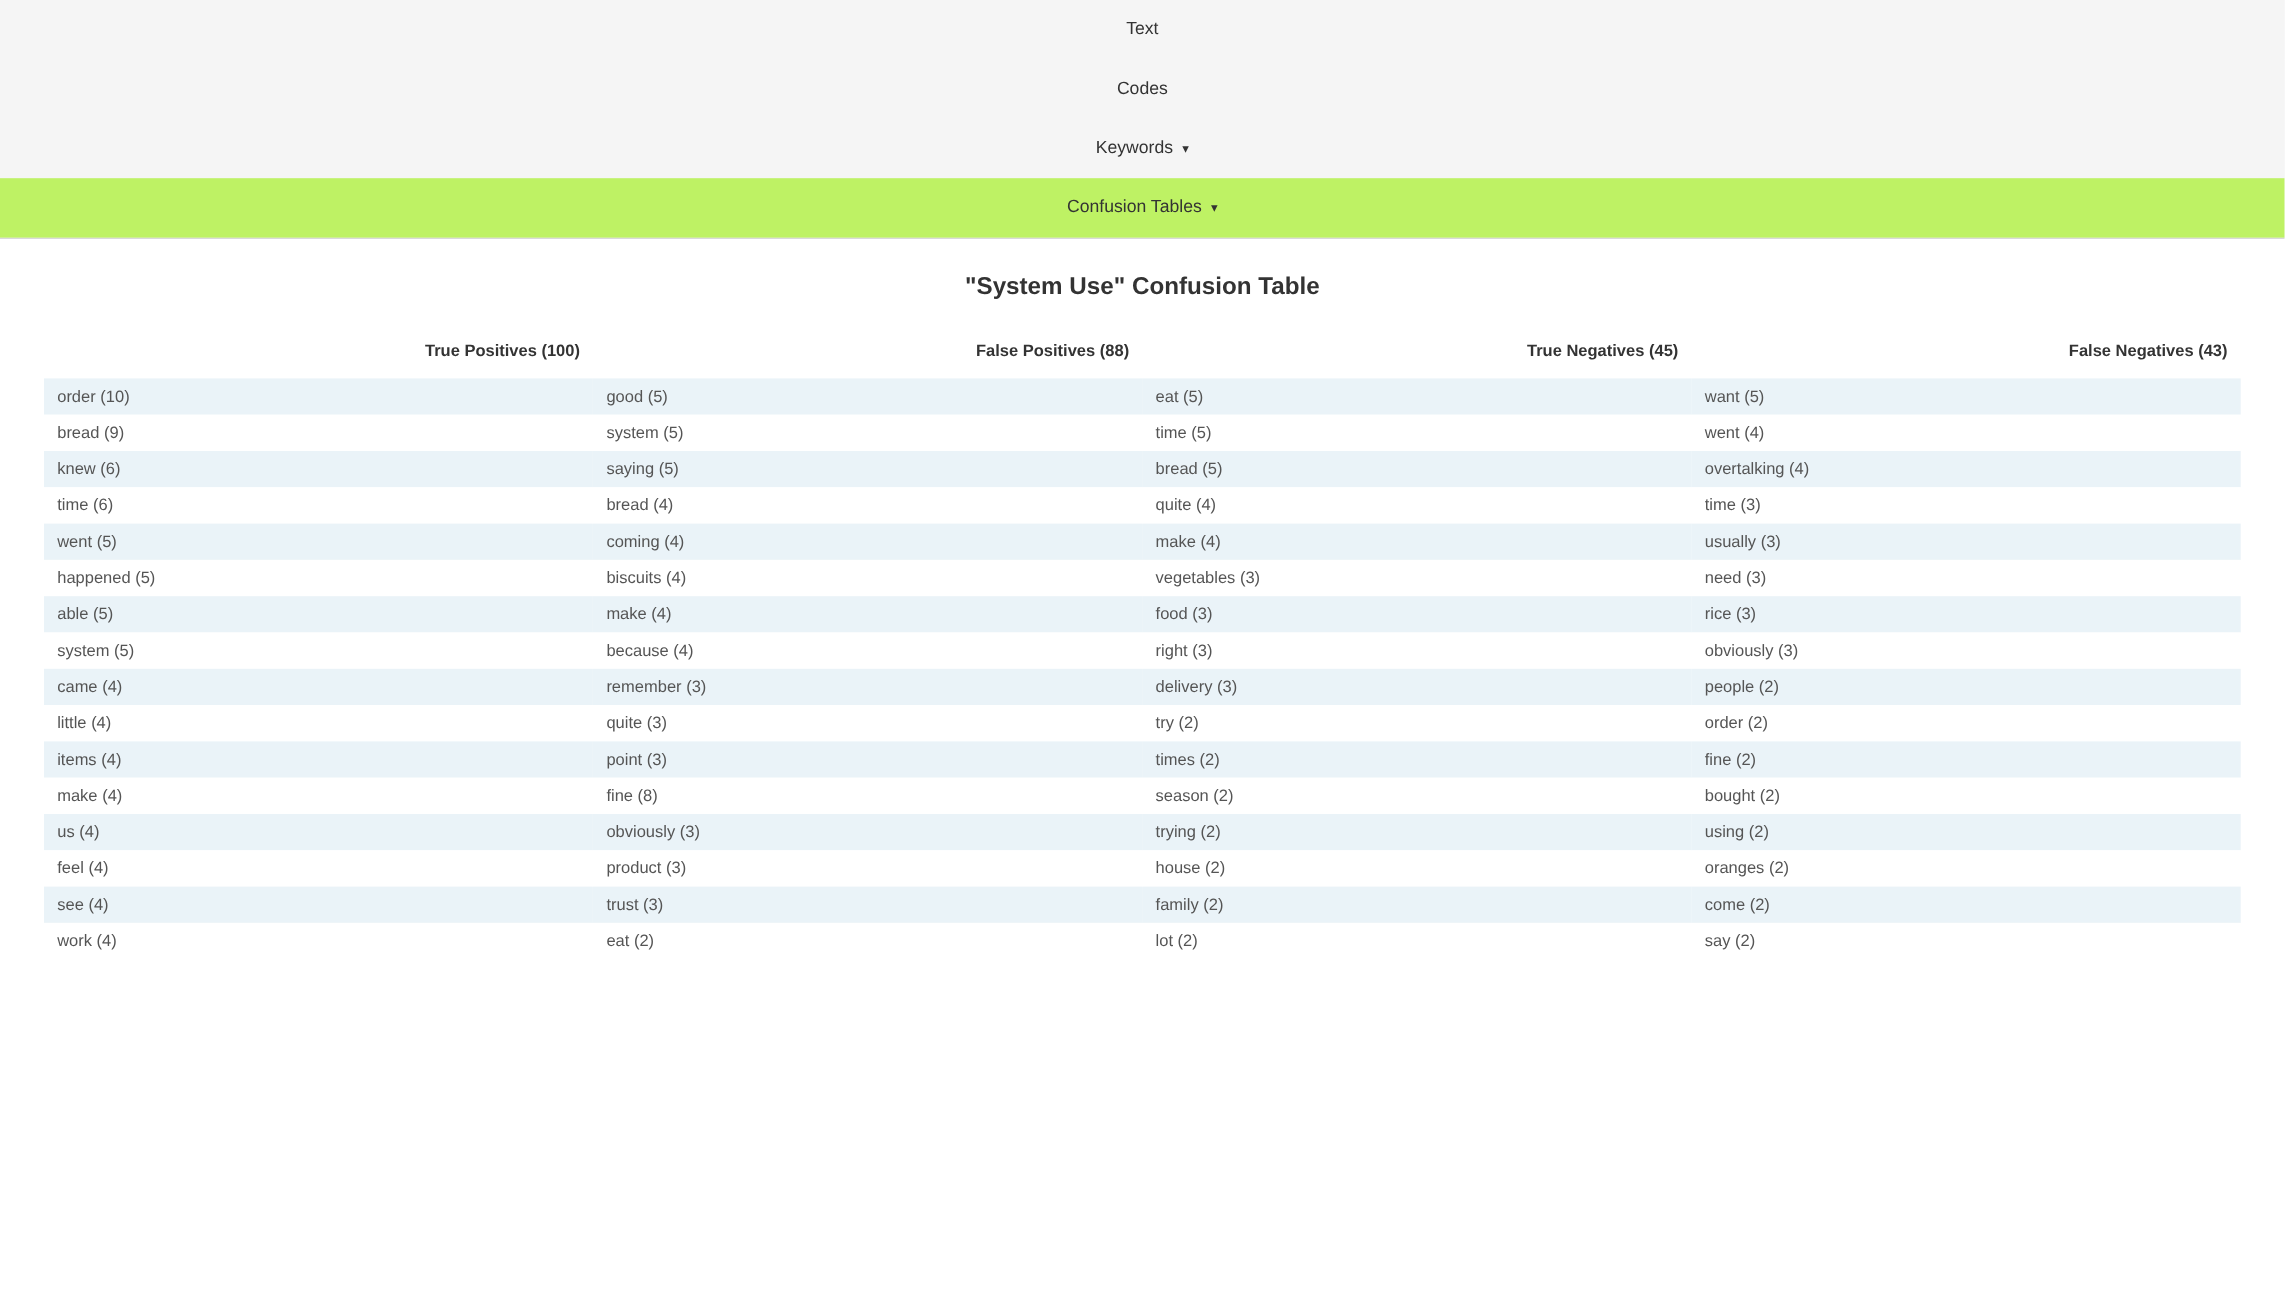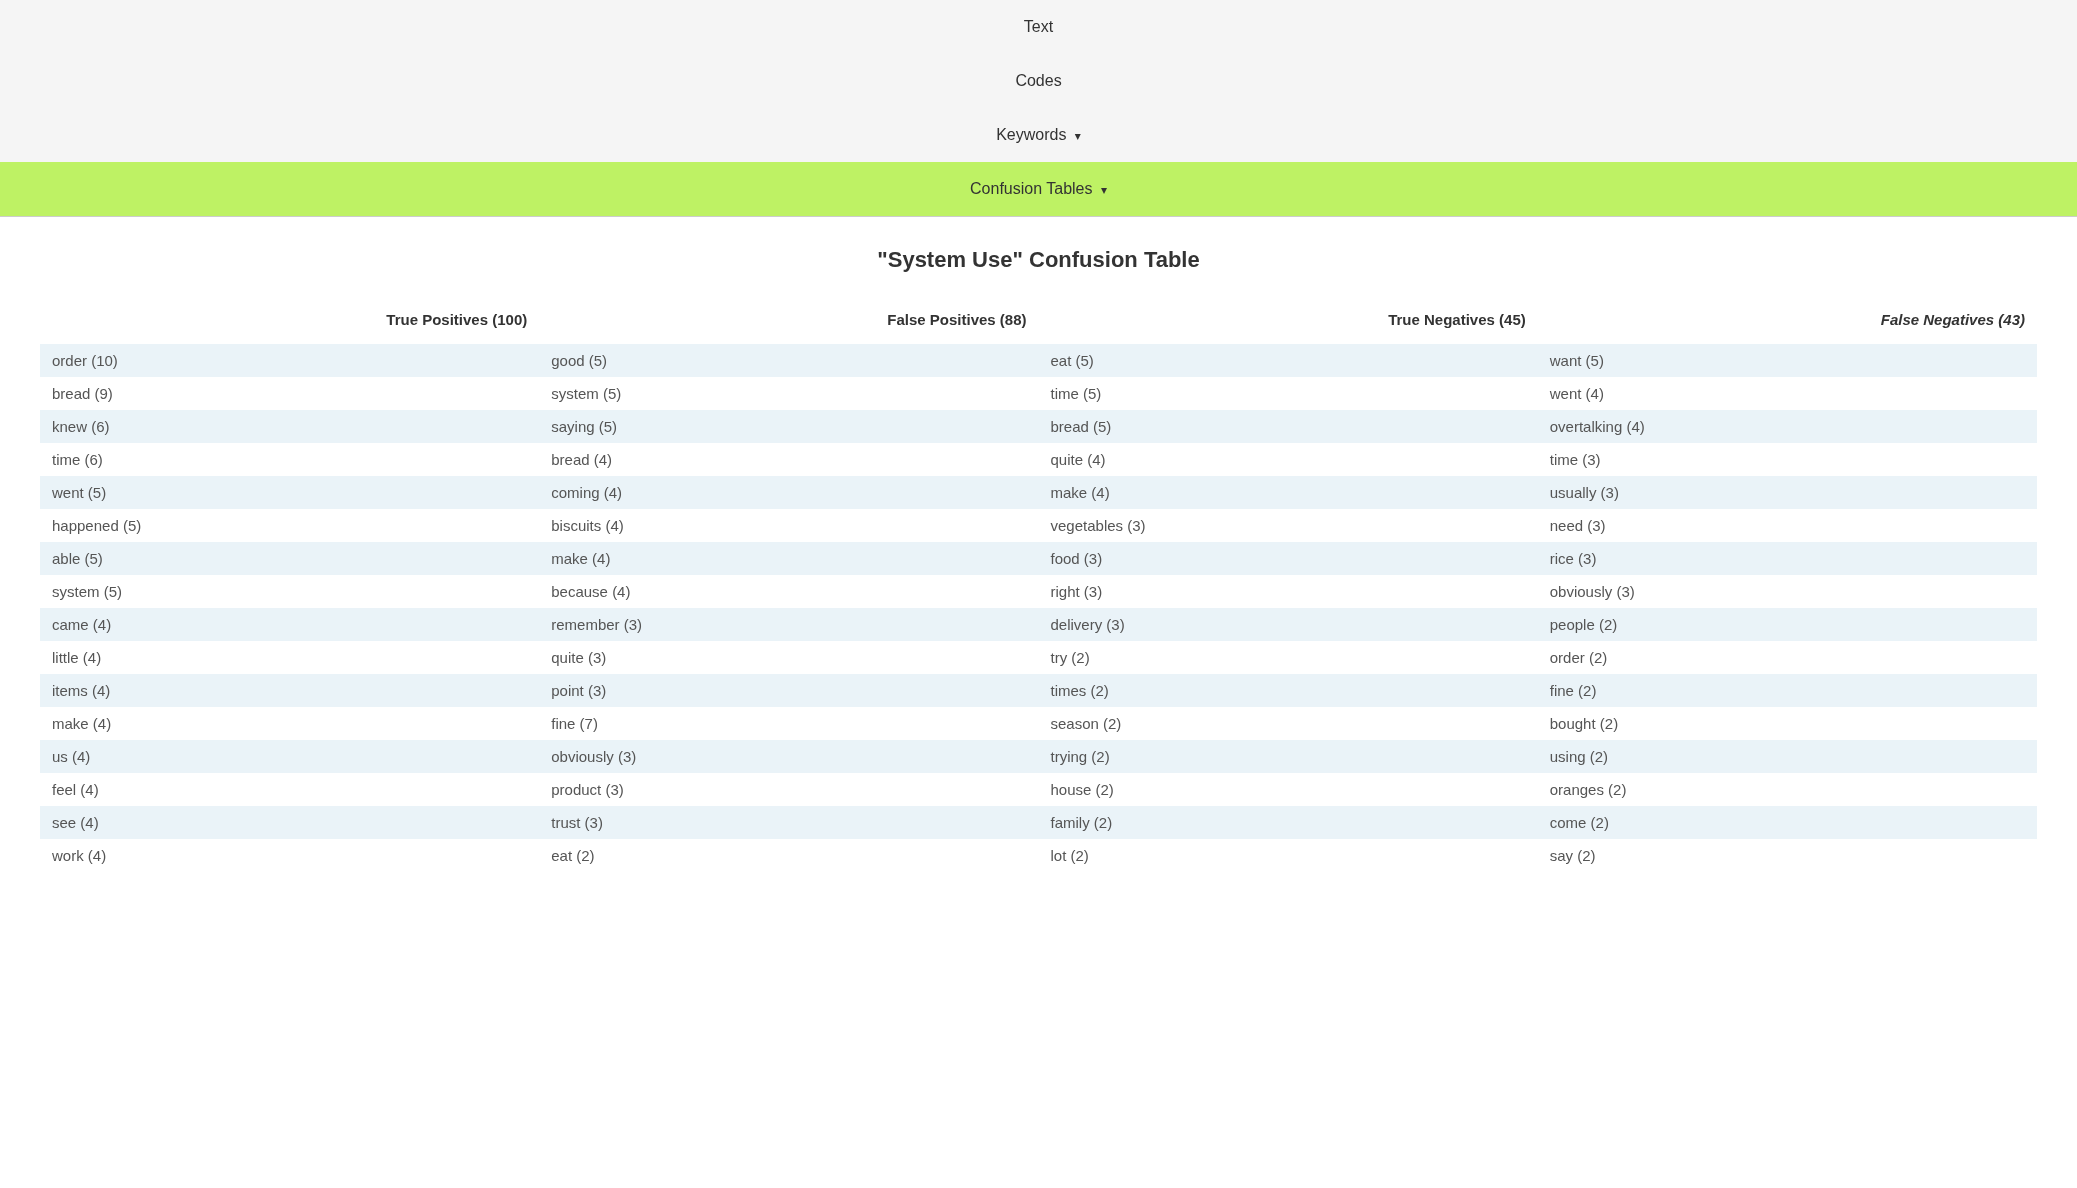--- a/index.html
+++ b/index.html
@@ -64,21 +64,21 @@
     }
     .confusion-table tr:nth-child(odd) td {
       background: #eaf3f8;
     }
     .confusion-table tr:nth-child(even) td {
       background: #fff;
     }
     .col-tp { width: 25%; }
     .col-fp { width: 25%; }
     .col-tn { width: 25%; }
-    .col-fn { width: 25%; font-style: italic; }
+    .col-fn { width: 25%; }
   </style>
 </head>
 <body>
 
 <nav class="nav-bar">
   <button class="nav-item">Text</button>
   <button class="nav-item">Codes</button>
   <button class="nav-item">
     <span>Keywords</span>
     <span class="dropdown-arrow">▾</span>
@@ -163,21 +163,21 @@
           <td>order (2)</td>
         </tr>
         <tr>
           <td>items (4)</td>
           <td>point (3)</td>
           <td>times (2)</td>
           <td>fine (2)</td>
         </tr>
         <tr>
           <td>make (4)</td>
-          <td>fine (7)</td>
+          <td>fine (8)</td>
           <td>season (2)</td>
           <td>bought (2)</td>
         </tr>
         <tr>
           <td>us (4)</td>
           <td>obviously (3)</td>
           <td>trying (2)</td>
           <td>using (2)</td>
         </tr>
         <tr>

